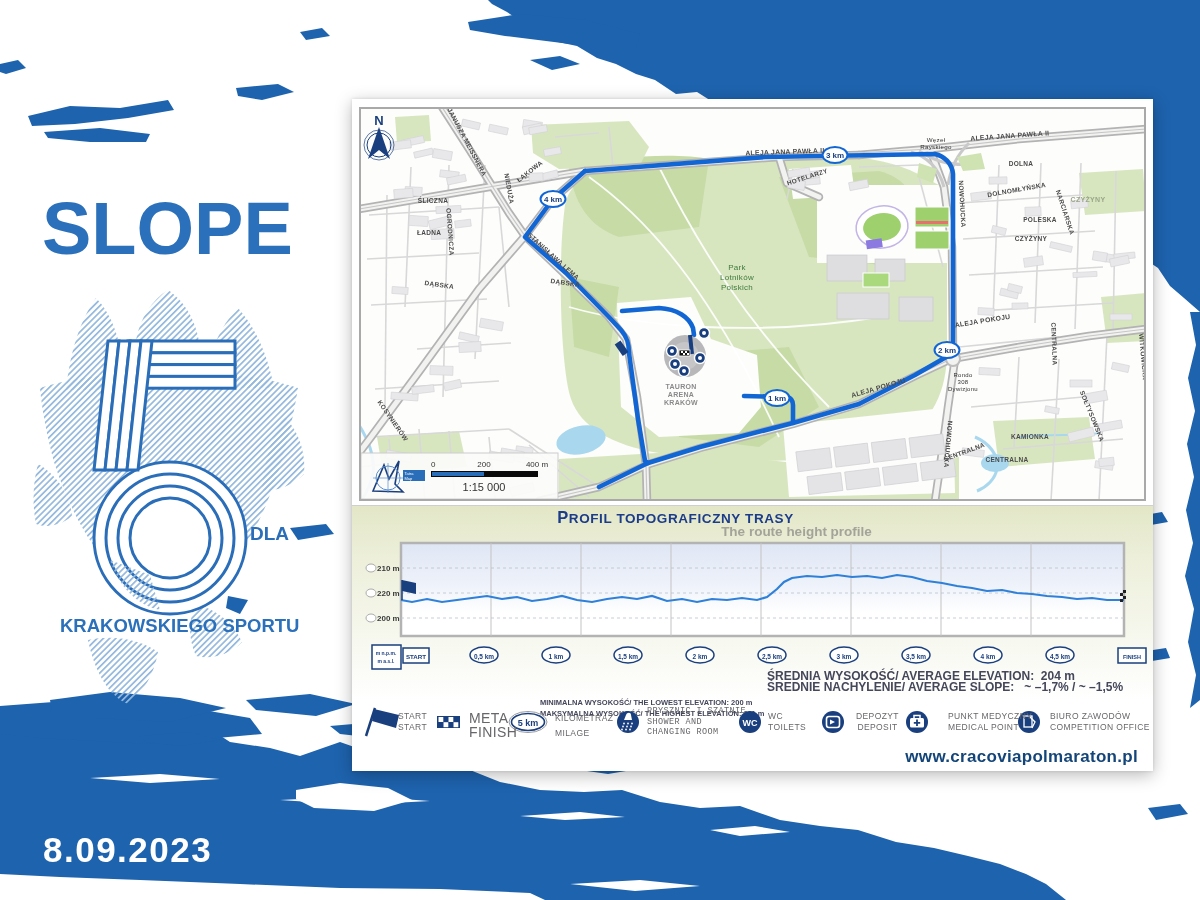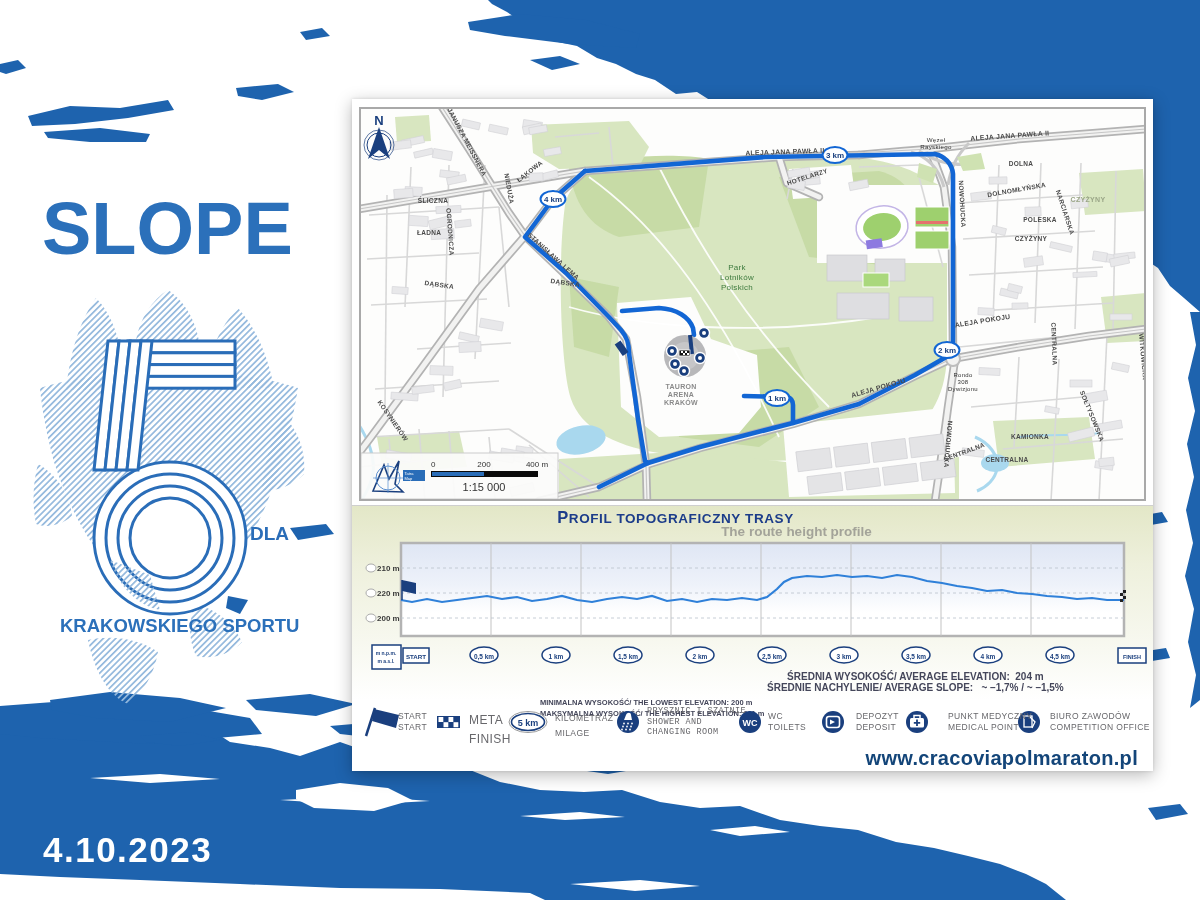--- a/index.html
+++ b/index.html
@@ -88,21 +88,21 @@
 <path d="M228,596 L248,600 L240,614 L226,608 Z" fill="#1e63ae"></path>
 
 <text x="250" y="540" font-size="19" font-weight="bold" fill="#2a6db8" font-family="Liberation Sans,sans-serif">DLA</text>
 <path d="M290,528 L326,524 L334,534 L298,540 Z" fill="#1e63ae"></path>
 </svg>
 
 <div class="abs" style="left:42px;top:186px;font-size:74px;font-weight:bold;color:#2b70ba;letter-spacing:0px;">SLOPE</div>
 
 <div class="abs" style="left:48px;top:615px;font-size:18.5px;font-weight:bold;color:#2b70ba;letter-spacing:0px;margin-left:12px;">KRAKOWSKIEGO SPORTU</div>
 
-<div class="abs" style="left:43px;top:830px;font-size:35px;font-weight:bold;color:#fff;letter-spacing:1.5px;">4.10.2023</div>
+<div class="abs" style="left:43px;top:830px;font-size:35px;font-weight:bold;color:#fff;letter-spacing:1.5px;">8.09.2023</div>
 
 <div class="abs" style="left:352px;top:99px;width:801px;height:672px;background:#fff;box-shadow:0 4px 16px rgba(0,0,0,.28),0 0 3px rgba(0,0,0,.12);">
 <svg class="abs" style="left:7px;top:8px" width="787" height="394" viewBox="0 0 787 394">
 <rect x="0" y="0" width="787" height="394" fill="#fdfdfc"></rect>
 
 <path d="M206,98 C212,70 238,58 298,55 L480,50 C525,50 552,62 572,74 L588,82 L588,250 C586,292 568,320 538,334 L480,350 C430,357 350,353 300,346 C252,338 222,320 212,292 C202,262 198,158 206,98 Z" fill="#d8e6c0"></path>
 <g fill="#c7dba6">
 <path d="M210,60 C260,48 320,46 350,52 L340,120 L260,130 C230,120 214,95 210,60 Z"></path>
 <path d="M420,70 L520,64 C545,70 560,90 566,120 L540,160 L450,150 Z"></path>
 <path d="M310,250 L430,240 L460,300 L400,340 L320,330 Z"></path>
@@ -500,21 +500,21 @@
 <text x="564" y="560" font-size="6.5" font-weight="bold" fill="#1a3f7e" text-anchor="middle" font-family="Liberation Sans,sans-serif">3,5 km</text>
 <ellipse cx="636" cy="556" rx="14" ry="8" fill="#fff" stroke="#1a3f7e" stroke-width="1.5"></ellipse>
 <text x="636" y="560" font-size="6.5" font-weight="bold" fill="#1a3f7e" text-anchor="middle" font-family="Liberation Sans,sans-serif">4 km</text>
 <ellipse cx="708" cy="556" rx="14" ry="8" fill="#fff" stroke="#1a3f7e" stroke-width="1.5"></ellipse>
 <text x="708" y="560" font-size="6.5" font-weight="bold" fill="#1a3f7e" text-anchor="middle" font-family="Liberation Sans,sans-serif">4,5 km</text>
 <rect x="766" y="549" width="28" height="15" fill="#fff" stroke="#1a3f7e" stroke-width="1.5"></rect>
 <text x="780" y="559.5" font-size="5.5" font-weight="bold" fill="#1a3f7e" text-anchor="middle" font-family="Liberation Sans,sans-serif">FINISH</text>
 </svg>
 
 <div class="abs" style="left:188px;top:572px;font-size:7.5px;font-weight:bold;color:#44465a;line-height:11px;margin-top:26px;">MINIMALNA WYSOKOŚĆ/ THE LOWEST ELEVATION: 200 m<br>MAKSYMALNA WYSOKOŚĆ/ THE HIGHEST ELEVATION: 211 m</div>
-<div class="abs" style="left:415px;top:572px;font-size:10px;font-weight:bold;color:#44465a;line-height:11px;text-align:center;">ŚREDNIA WYSOKOŚĆ/ AVERAGE ELEVATION:&nbsp; 204 m<br>ŚREDNIE NACHYLENIE/ AVERAGE SLOPE:&nbsp;&nbsp; ~ –1,7% / ~ –1,5%</div>
+<div class="abs" style="left:415px;top:572px;font-size:12px;font-weight:bold;color:#44465a;line-height:11px;">ŚREDNIA WYSOKOŚĆ/ AVERAGE ELEVATION:&nbsp; 204 m<br>ŚREDNIE NACHYLENIE/ AVERAGE SLOPE:&nbsp;&nbsp; ~ –1,7% / ~ –1,5%</div>
 <svg class="abs" style="left:0;top:0" width="801" height="672" viewBox="0 0 801 672">
 
 <g>
         <path d="M14,637 L23,609" stroke="#1a3f7e" stroke-width="2.5"></path>
 <path d="M22,610 L47,616 L44,629 L20,622 Z" fill="#1a3f7e"></path>
       </g>
 
 <g>
         <rect x="85" y="617" width="23" height="12" fill="#1a3f7e"></rect>
 <rect x="86.5" y="618.0" width="4.8" height="5" fill="#fff"></rect>
@@ -564,21 +564,21 @@
       </g>
 
 <g>
         <circle cx="677" cy="623" r="11" fill="#1a3f7e"></circle>
 <rect x="672" y="617" width="8" height="11" fill="none" stroke="#fff" stroke-width="1.3"></rect>
 <path d="M678,618 L683,623 L680,629" fill="none" stroke="#fff" stroke-width="1.3"></path>
       </g>
 </svg>
 
 <div style="position:absolute;font-size:8.5px;color:#67676b;line-height:10.5px;letter-spacing:0.4px;left:46px;top:612px;">START<br>START</div>
-<div style="position:absolute;font-size:12px;color:#67676b;line-height:19px;letter-spacing:0.4px;left:117px;top:612px;">META<br>FINISH</div>
+<div style="position:absolute;font-size:14px;color:#67676b;line-height:14px;letter-spacing:0.4px;left:117px;top:612px;">META<br>FINISH</div>
 <div style="position:absolute;font-size:8.5px;color:#67676b;line-height:15px;letter-spacing:0.4px;left:203px;top:612px;">KILOMETRAŻ<br>MILAGE</div>
 <div style="position:absolute;font-size:8.5px;color:#67676b;line-height:10.5px;letter-spacing:0.4px;left:295px;top:607px;font-family:Liberation Mono, monospace;">PRYSZNIC I SZATNIE<br>SHOWER AND<br>CHANGING ROOM</div>
 <div style="position:absolute;font-size:8.5px;color:#67676b;line-height:10.5px;letter-spacing:0.4px;left:416px;top:612px;">WC<br>TOILETS</div>
-<div style="position:absolute;font-size:8.5px;color:#67676b;line-height:10.5px;letter-spacing:0.4px;left:504px;top:612px;">DEPOZYT<br>DEPOSIT</div>
+<div style="position:absolute;font-size:8.5px;color:#67676b;line-height:10.5px;letter-spacing:0.4px;left:504px;top:612px;text-align:center;">DEPOZYT<br>DEPOSIT</div>
 <div style="position:absolute;font-size:8.5px;color:#67676b;line-height:10.5px;letter-spacing:0.4px;left:588px;top:612px;margin-left:8px;">PUNKT MEDYCZNY<br>MEDICAL POINT</div>
 <div style="position:absolute;font-size:8.5px;color:#67676b;line-height:10.5px;letter-spacing:0.4px;left:698px;top:612px;">BIURO ZAWODÓW<br>COMPETITION OFFICE</div>
 
-<div class="abs" style="right:15px;top:648px;font-size:20px;font-weight:bold;color:#134579;letter-spacing:0.3px;">www.cracoviapolmaraton.pl</div>
+<div class="abs" style="right:15px;top:648px;font-size:17px;font-weight:bold;color:#134579;letter-spacing:0.3px;">www.cracoviapolmaraton.pl</div>
 </div>
 </body></html>

